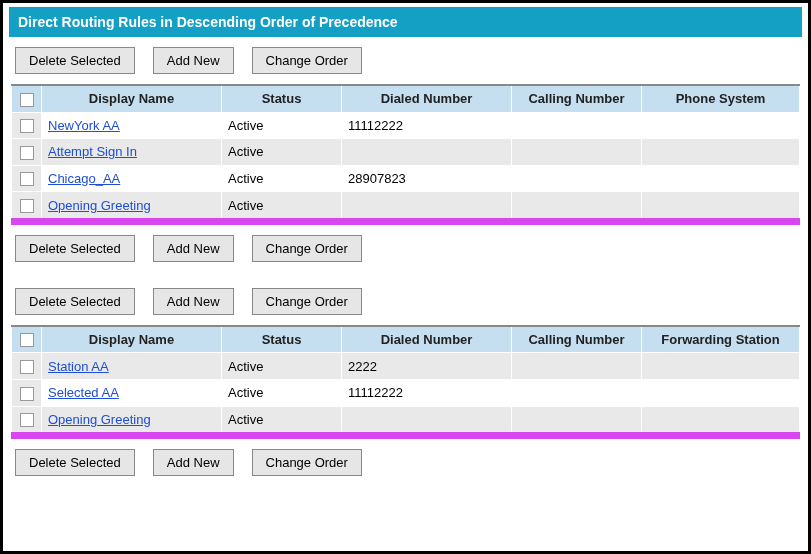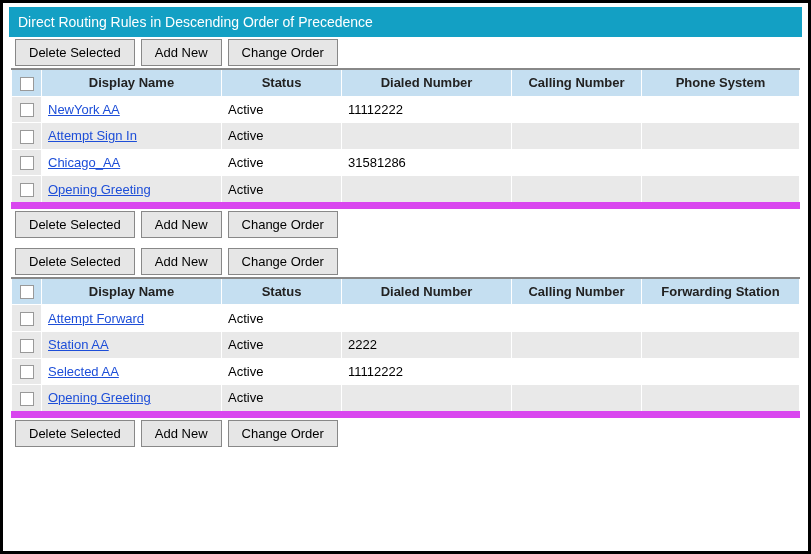--- a/index.html
+++ b/index.html
@@ -18,27 +18,27 @@
     display: flex;
     flex-direction: column;
   }
   .section {
     margin-bottom: 6px;
   }
   .section-header {
     background: #13a0c4;
     color: #fff;
     font-size: 14px;
-    font-weight: normal;
+    font-weight: bold;
     padding: 7px 9px;
   }
   .button-row {
     display: flex;
-    gap: 6px;
-    padding: 2px 6px;
+    gap: 18px;
+    padding: 10px 6px;
   }
   .btn {
     background: #e6e6e6;
     border: 1px solid #888;
     padding: 5px 13px;
     font-size: 13px;
     cursor: pointer;
   }
   .table-wrap {
     padding: 0 2px;
@@ -135,21 +135,21 @@
             <td class="name-cell"><span class="link">Attempt Sign In</span></td>
             <td>Active</td>
             <td></td>
             <td></td>
             <td></td>
           </tr>
           <tr>
             <td class="chk-col"><span class="chk"></span></td>
             <td class="name-cell"><span class="link">Chicago_AA</span></td>
             <td>Active</td>
-            <td>31581286</td>
+            <td>28907823</td>
             <td></td>
             <td></td>
           </tr>
           <tr class="alt">
             <td class="chk-col"><span class="chk"></span></td>
             <td class="name-cell"><span class="link">Opening Greeting</span></td>
             <td>Active</td>
             <td></td>
             <td></td>
             <td></td>
@@ -179,28 +179,20 @@
           <tr>
             <th class="chk-col"><span class="chk"></span></th>
             <th class="col-name">Display Name</th>
             <th class="col-status">Status</th>
             <th class="col-dialed">Dialed Number</th>
             <th class="col-calling">Calling Number</th>
             <th class="col-last">Forwarding Station</th>
           </tr>
         </thead>
         <tbody>
-          <tr>
-            <td class="chk-col"><span class="chk"></span></td>
-            <td class="name-cell"><span class="link">Attempt Forward</span></td>
-            <td>Active</td>
-            <td></td>
-            <td></td>
-            <td></td>
-          </tr>
           <tr class="alt">
             <td class="chk-col"><span class="chk"></span></td>
             <td class="name-cell"><span class="link">Station AA</span></td>
             <td>Active</td>
             <td>2222</td>
             <td></td>
             <td></td>
           </tr>
           <tr>
             <td class="chk-col"><span class="chk"></span></td>

